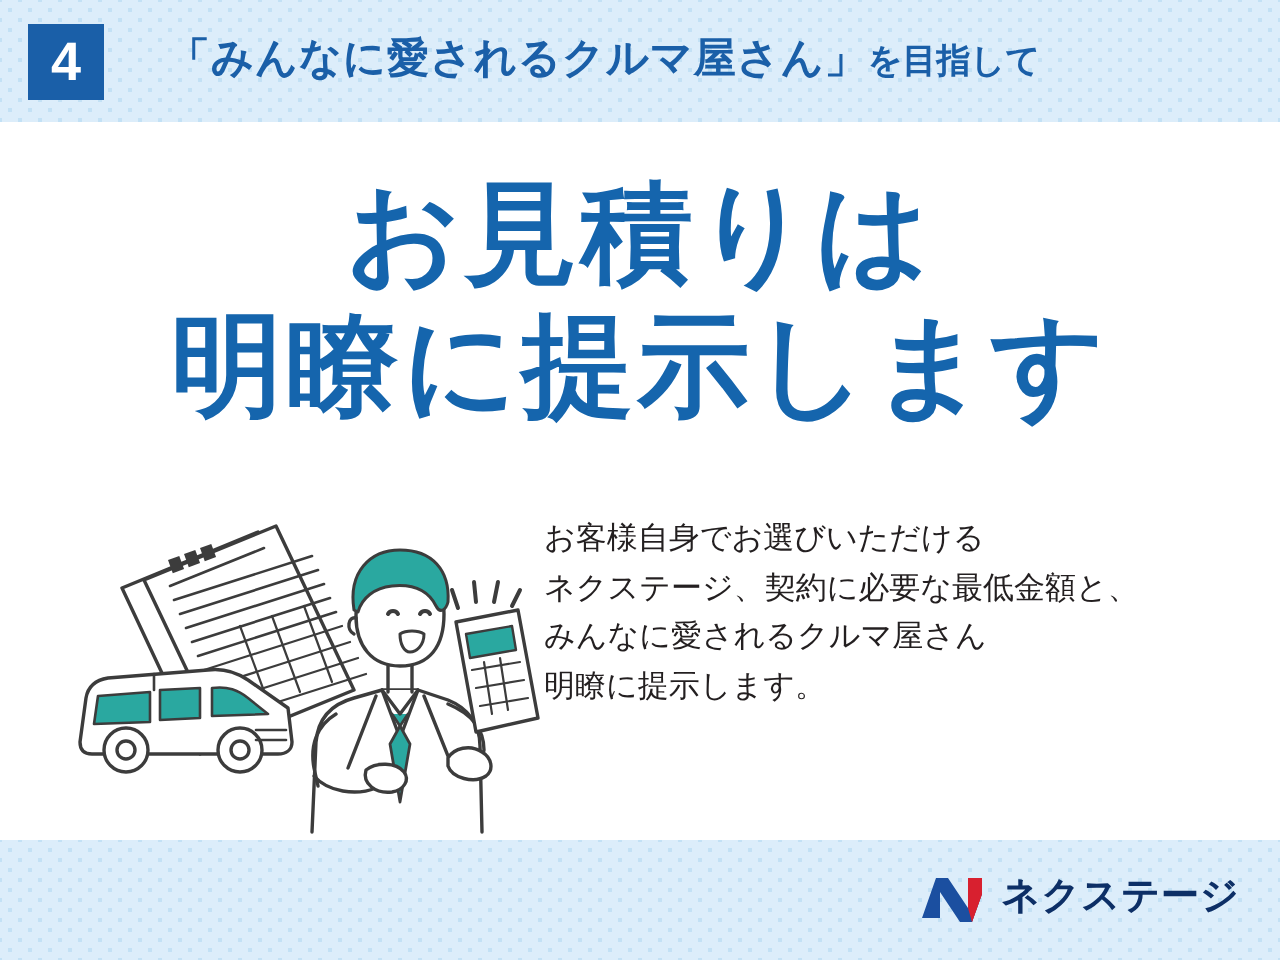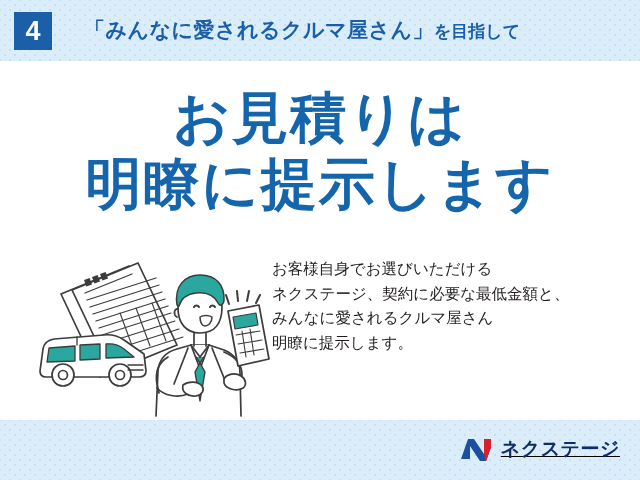--- a/index.html
+++ b/index.html
@@ -132,21 +132,20 @@
     width: 640px;
     height: 60px;
   }
   .logo {
     position: absolute;
     right: 20px;
     top: 16px;
     display: flex;
     align-items: center;
     gap: 7px;
-    text-decoration: underline;
   }
   .logo-mark { width: 34px; height: 26px; display: block; }
   .logo-text {
     color: #0d2f66;
     font-size: 19px;
     font-weight: bold;
     letter-spacing: 0.5px;
     line-height: 26px;
     white-space: nowrap;
   }

